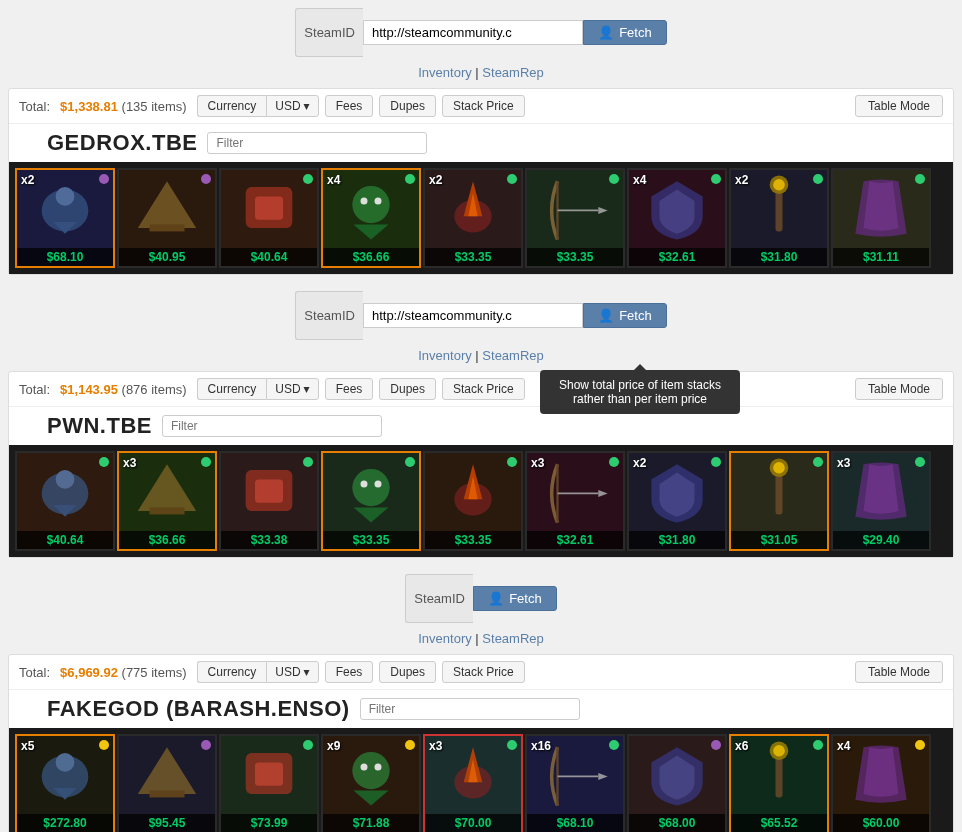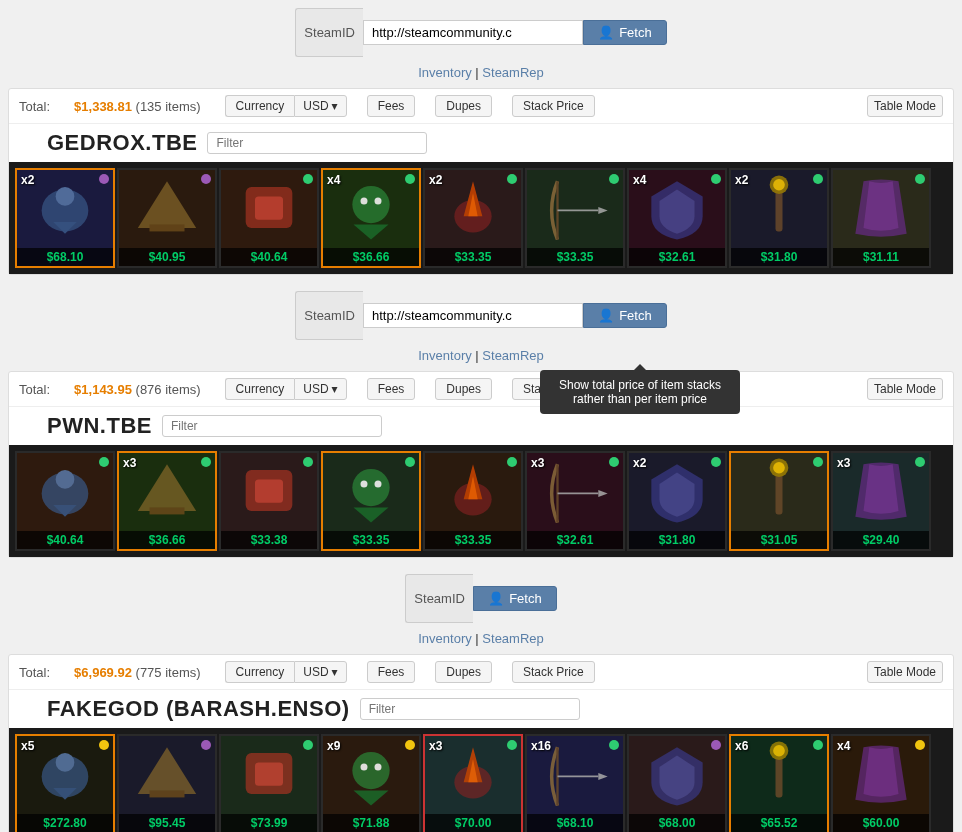--- a/index.html
+++ b/index.html
@@ -61,21 +61,21 @@
       margin: 0 8px 8px 8px;
       border: 1px solid #ddd;
       border-radius: 3px;
     }
 
     .user-header {
       padding: 6px 10px;
       display: flex;
       align-items: center;
       flex-wrap: wrap;
-      gap: 20px;
+      gap: 6px;
       border-bottom: 1px solid #eee;
     }
     .total-text {
       font-size: 13px;
       color: #555;
       margin-right: 4px;
     }
     .total-amount {
       color: #e67e00;
       font-weight: bold;
@@ -113,21 +113,21 @@
       border-radius: 0 3px 3px 0;
       color: #333;
       display: flex;
       align-items: center;
       gap: 3px;
     }
     .table-mode-btn {
       margin-left: auto;
       background: #f5f5f5;
       border: 1px solid #ccc;
-      padding: 3px 6px;
+      padding: 3px 12px;
       font-size: 12px;
       cursor: pointer;
       border-radius: 3px;
       color: #333;
     }
 
     .user-name-row {
       padding: 6px 10px;
       display: flex;
       align-items: center;

